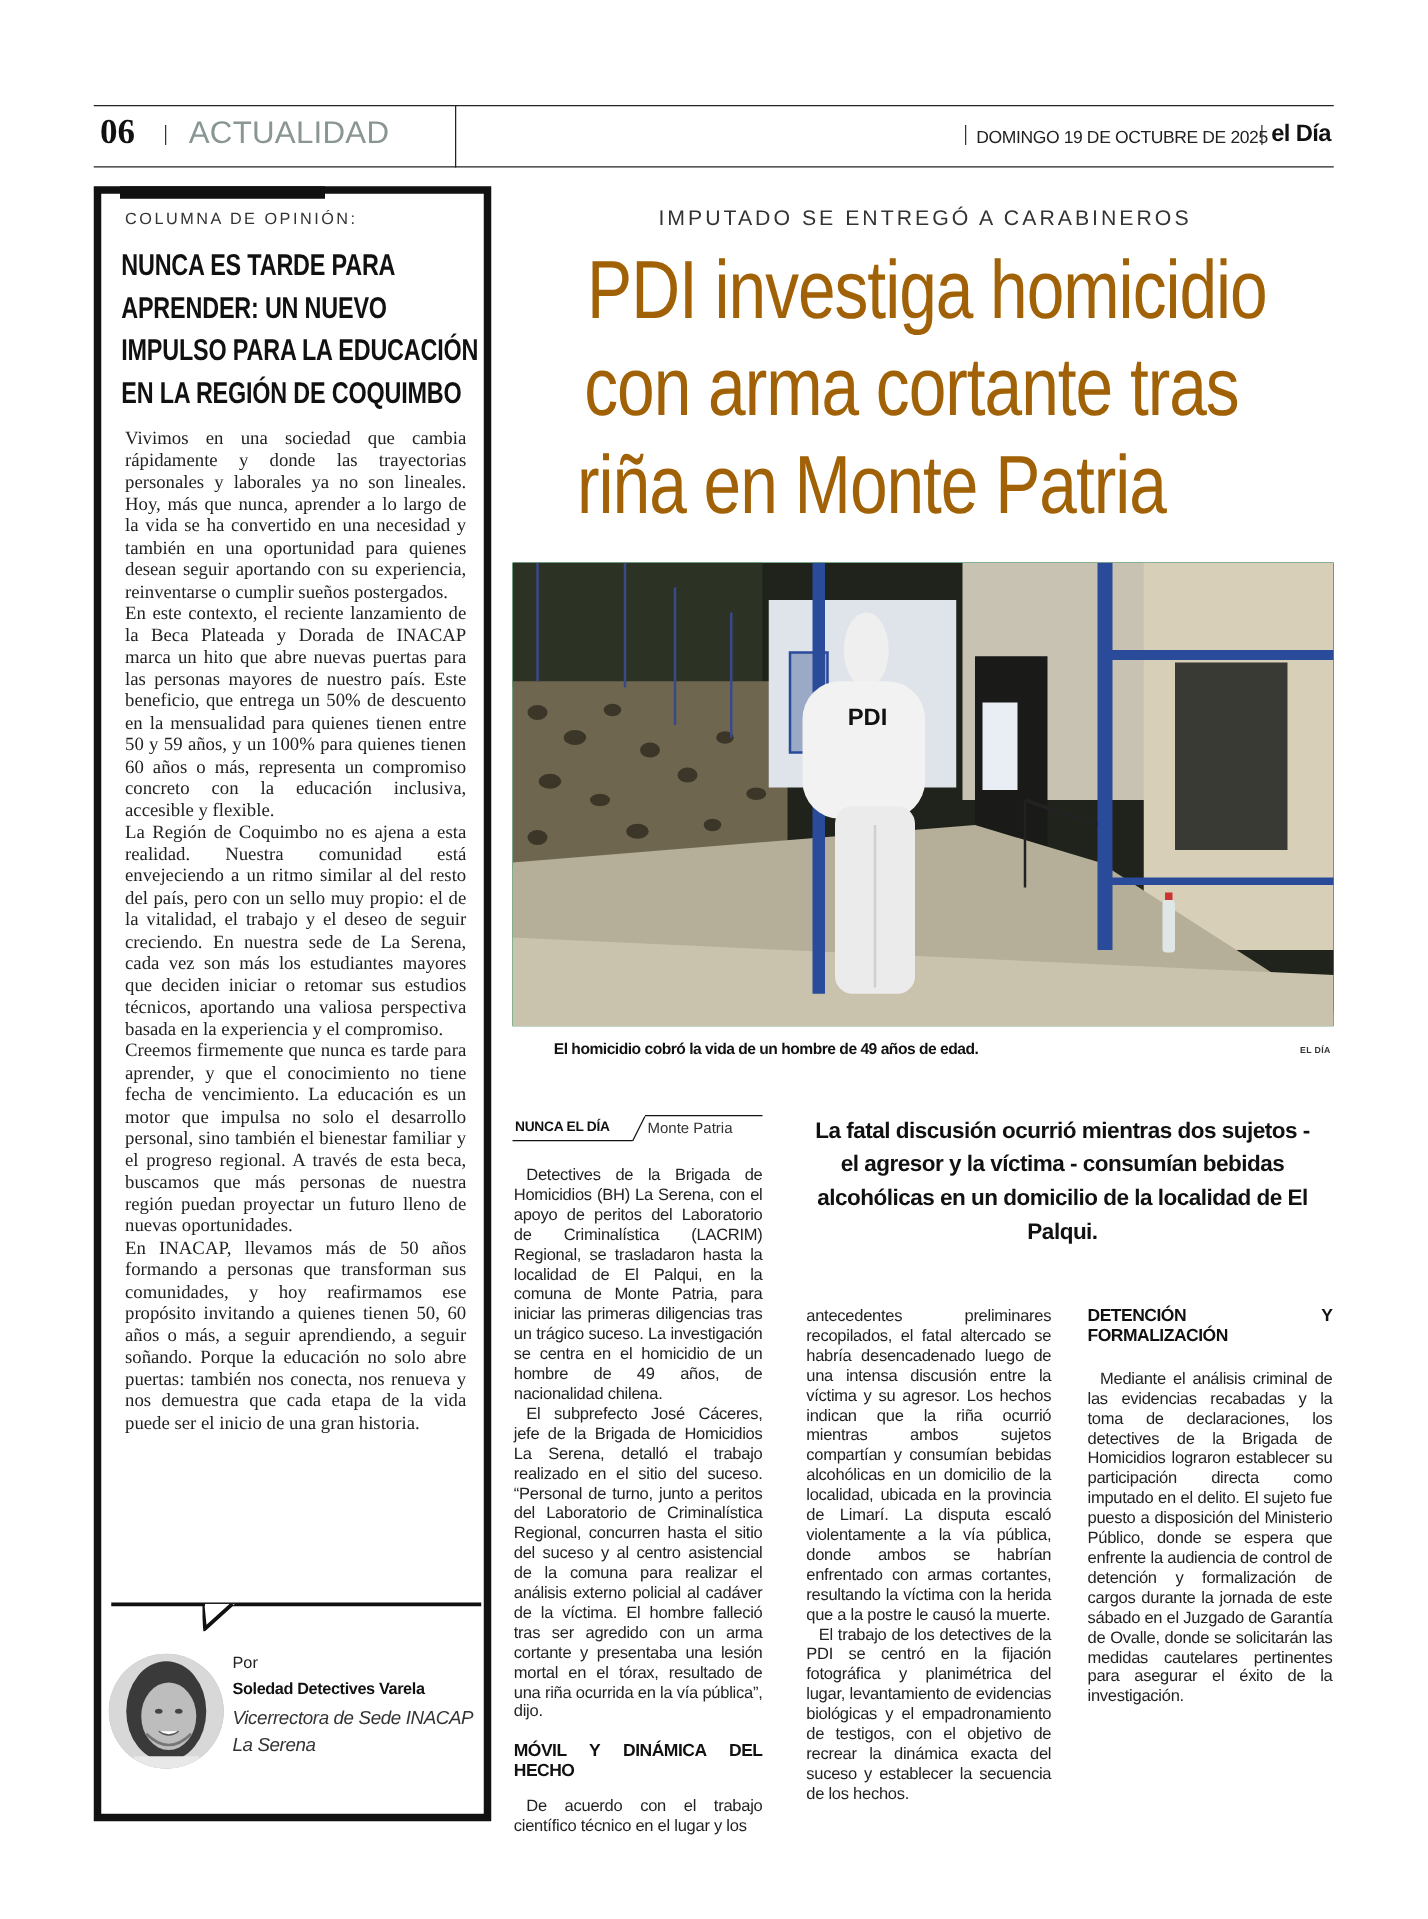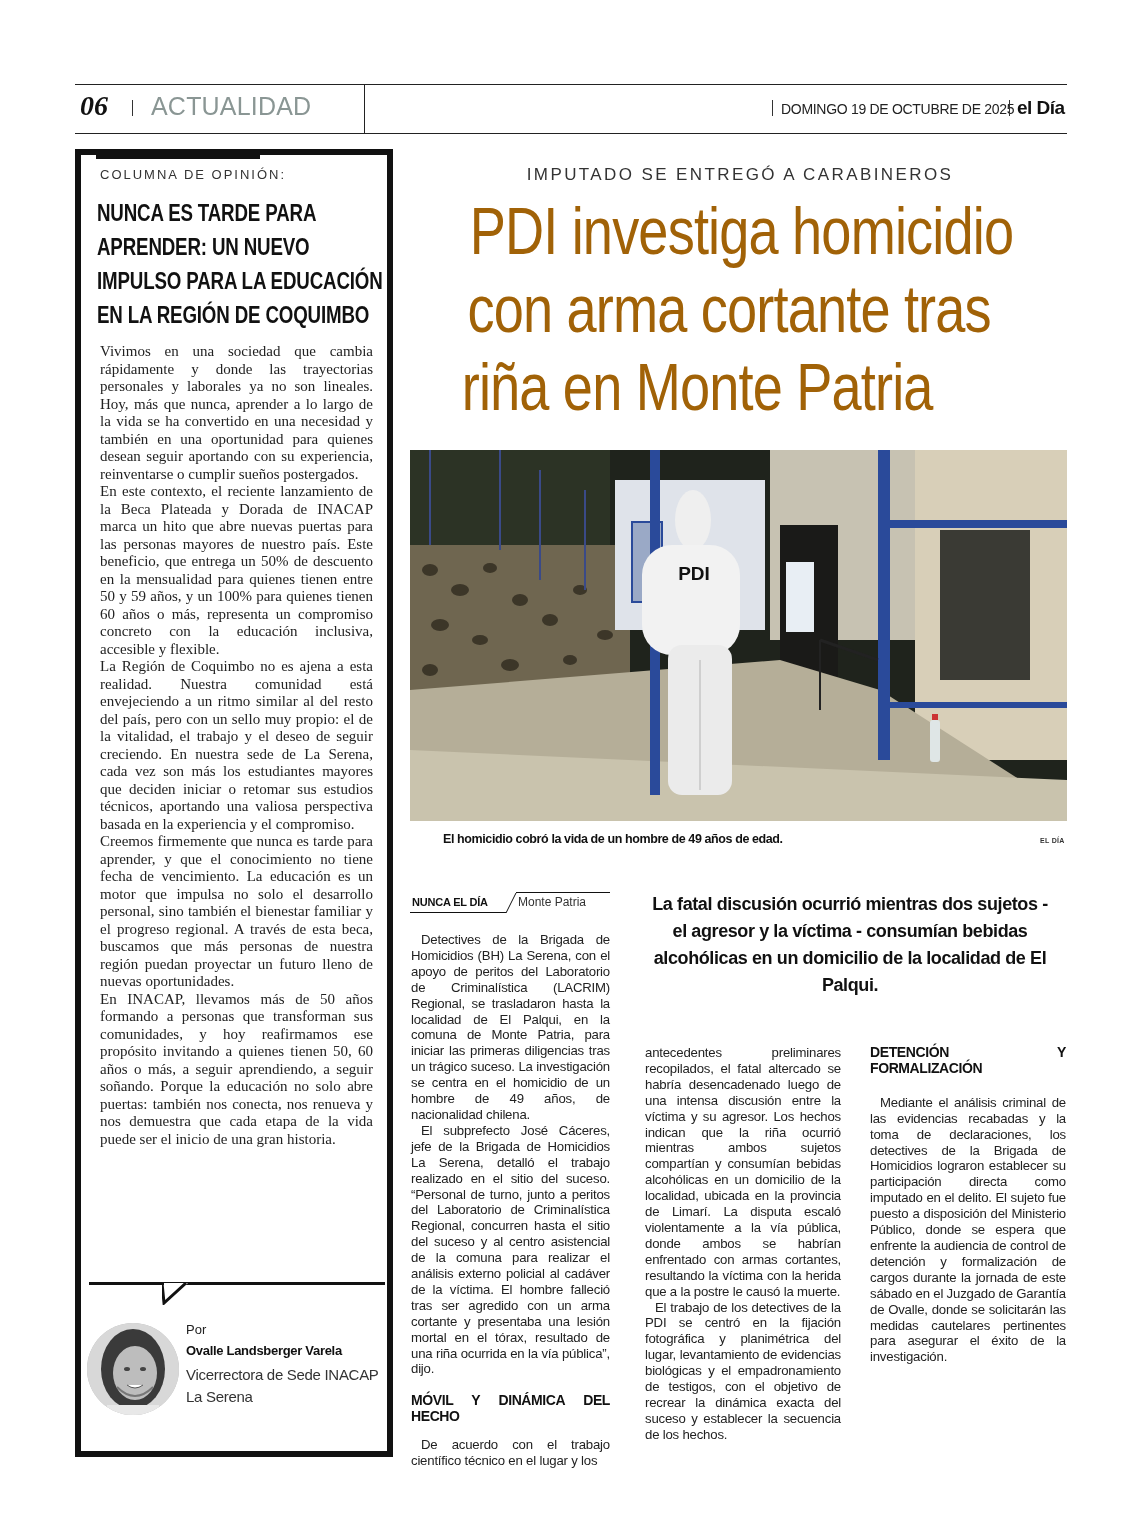--- a/index.html
+++ b/index.html
@@ -3,42 +3,42 @@
 <meta charset="utf-8">
 <style>
   * { margin:0; padding:0; box-sizing:border-box; }
   html, body { width:1142px; height:1535px; background:#ffffff; overflow:hidden; }
   body { position:relative; color:#111; font-family:"Liberation Sans", sans-serif; }
 
   
   .hdr-rule-top { position:absolute; left:75px; top:84px; width:992px; height:1px; background:#222; }
   .hdr-rule-bot { position:absolute; left:75px; top:133px; width:992px; height:1px; background:#222; }
   .hdr-vsep { position:absolute; left:364px; top:84px; width:1px; height:50px; background:#222; }
-  .page-num { position:absolute; left:80px; top:90px; font-family:"Liberation Serif", serif; font-weight:bold; font-size:28px; color:#111;font-style:italic; }
+  .page-num { position:absolute; left:80px; top:90px; font-family:"Liberation Serif", serif; font-weight:bold; font-size:28px; color:#111; }
   .hdr-bar1 { position:absolute; left:132px; top:100px; width:1px; height:16px; background:#333; }
   .section-name { position:absolute; left:151px; top:92px; font-family:"Liberation Sans", sans-serif; font-weight:normal; font-size:25px; color:#8a9694; letter-spacing:0.2px; }
   .hdr-bar2 { position:absolute; left:772px; top:100px; width:1px; height:16px; background:#333; }
   .date-text { position:absolute; left:781px; top:101px; font-size:14px; color:#222; letter-spacing:-0.3px; }
   .hdr-bar3 { position:absolute; left:1009px; top:100px; width:1px; height:16px; background:#333; }
   .logo-text { position:absolute; left:1017px; top:97px; font-weight:bold; font-size:19px; color:#111; letter-spacing:-0.5px; }
 
   
   .op-box { position:absolute; left:75px; top:149px; width:318px; height:1308px; border:6px solid #111; background:#fff; }
   .op-tab { position:absolute; left:96px; top:149px; width:164px; height:10px; background:#111; }
   .op-kicker { position:absolute; left:100px; top:167px; font-size:13px; letter-spacing:2px; color:#333; }
   .op-title { position:absolute; left:97px; top:196px; width:290px; font-family:"Liberation Sans Narrow","Liberation Sans", sans-serif; font-weight:bold; font-size:24px; line-height:34px; transform:scaleX(0.78); transform-origin:left top; width:375px; color:#111; letter-spacing:-0.2px; }
   .op-body { position:absolute; left:100px; top:343px; width:273px; font-family:"Liberation Serif", serif; font-size:15px; line-height:17.5px; color:#222; text-align:justify; }
   .op-body p { margin:0; }
   .op-divider { position:absolute; left:89px; top:1282px; width:296px; height:3px; background:#111; }
   .op-notch { position:absolute; left:162px; top:1283px; width:0; height:0; }
   .op-notch svg { position:absolute; left:0; top:0; }
   .op-avatar { position:absolute; left:87px; top:1323px; width:92px; height:92px; border-radius:50%; overflow:hidden; background:#b8b8b8; }
   .op-by { position:absolute; left:186px; top:1322px; font-size:13px; color:#222; }
   .op-author { position:absolute; left:186px; top:1343px; font-size:13px; font-weight:bold; color:#111; letter-spacing:-0.3px; }
-  .op-role { position:absolute; left:186px; top:1364px; width:205px; font-size:15px; line-height:22px; color:#333; letter-spacing:-0.3px; }
+  .op-role { position:absolute; left:186px; top:1364px; width:205px; font-size:15px; line-height:22px; color:#333; letter-spacing:-0.3px;font-style:italic; }
 
   
   .kicker { position:absolute; left:410px; top:165px; width:660px; text-align:center; font-size:17px; letter-spacing:2.4px; color:#333; }
   .headline { position:absolute; left:410px; top:192px; width:660px; text-align:left; font-family:"Liberation Sans", sans-serif; font-size:66px; line-height:78px; color:#a16207; letter-spacing:-1px; }
   .headline span { display:inline-block; transform:scaleX(0.82); transform-origin:center top; white-space:nowrap; }
 
   .photo { position:absolute; left:410px; top:450px; width:657px; height:371px; overflow:hidden; background:#15803d; }
   .caption { position:absolute; left:410px; top:832px; font-size:12.5px; font-weight:bold; color:#111; letter-spacing:-0.4px;padding-left:33px; }
   .credit { position:absolute; left:1040px; top:837px; font-size:7px; font-weight:bold; color:#333; letter-spacing:0.3px; }
 
@@ -97,21 +97,21 @@
     <ellipse cx="46" cy="46" rx="32" ry="40" fill="#3a3a3a"></ellipse>
     <ellipse cx="48" cy="50" rx="22" ry="27" fill="#bdbdbd"></ellipse>
     <path d="M30 64 Q48 82 66 64" fill="none" stroke="#777" stroke-width="2"></path>
     <ellipse cx="40" cy="46" rx="3" ry="2" fill="#444"></ellipse>
     <ellipse cx="56" cy="46" rx="3" ry="2" fill="#444"></ellipse>
     <path d="M40 62 Q48 68 56 62" fill="#fff" stroke="#555" stroke-width="1"></path>
     <rect x="20" y="82" width="52" height="12" fill="#e8e8e8"></rect>
   </svg>
 </div>
 <div class="op-by">Por</div>
-<div class="op-author">Ovalle Landsberger Varela</div>
+<div class="op-author">Soledad Detectives Varela</div>
 <div class="op-role">Vicerrectora de Sede INACAP La Serena</div>
 
 <div class="kicker">IMPUTADO SE ENTREGÓ A CARABINEROS</div>
 <div class="headline">
   <span>PDI investiga homicidio</span><br>
   <span>con arma cortante tras</span><br>
   <span>riña en Monte Patria</span>
 </div>
 
 <div class="photo">

